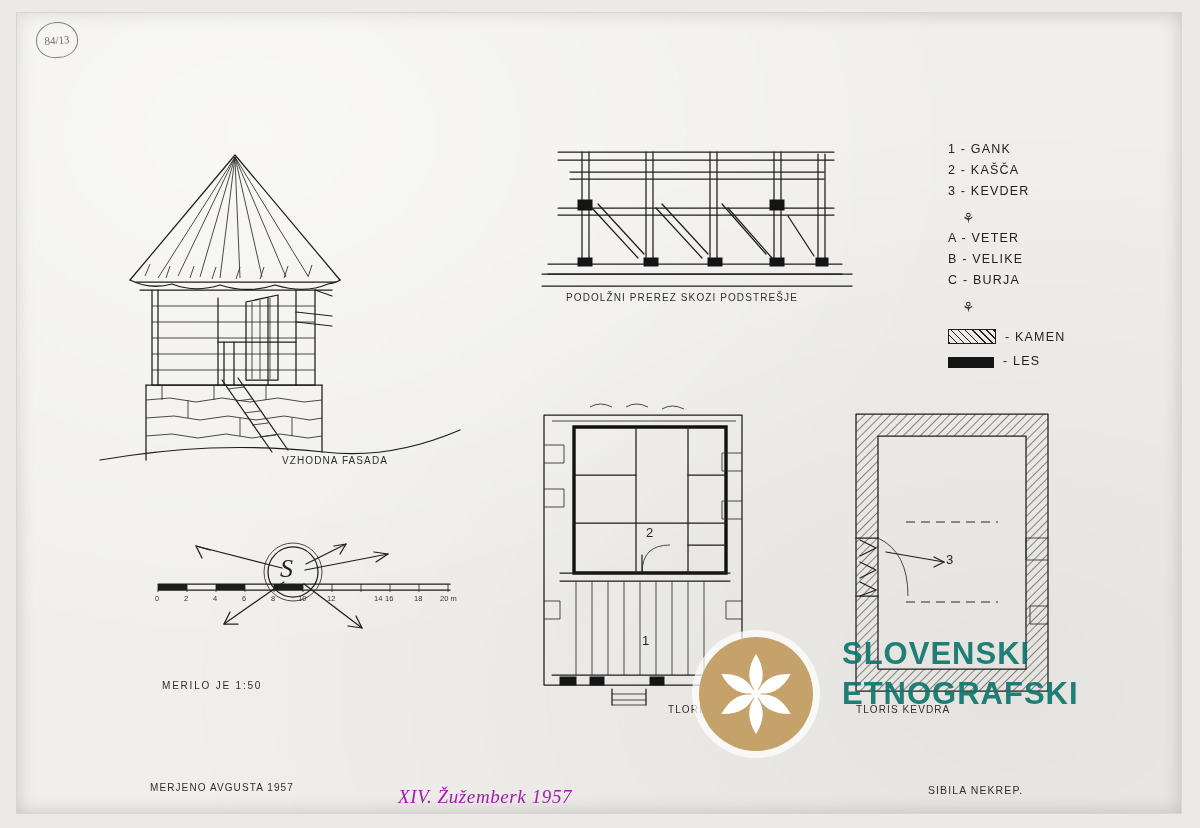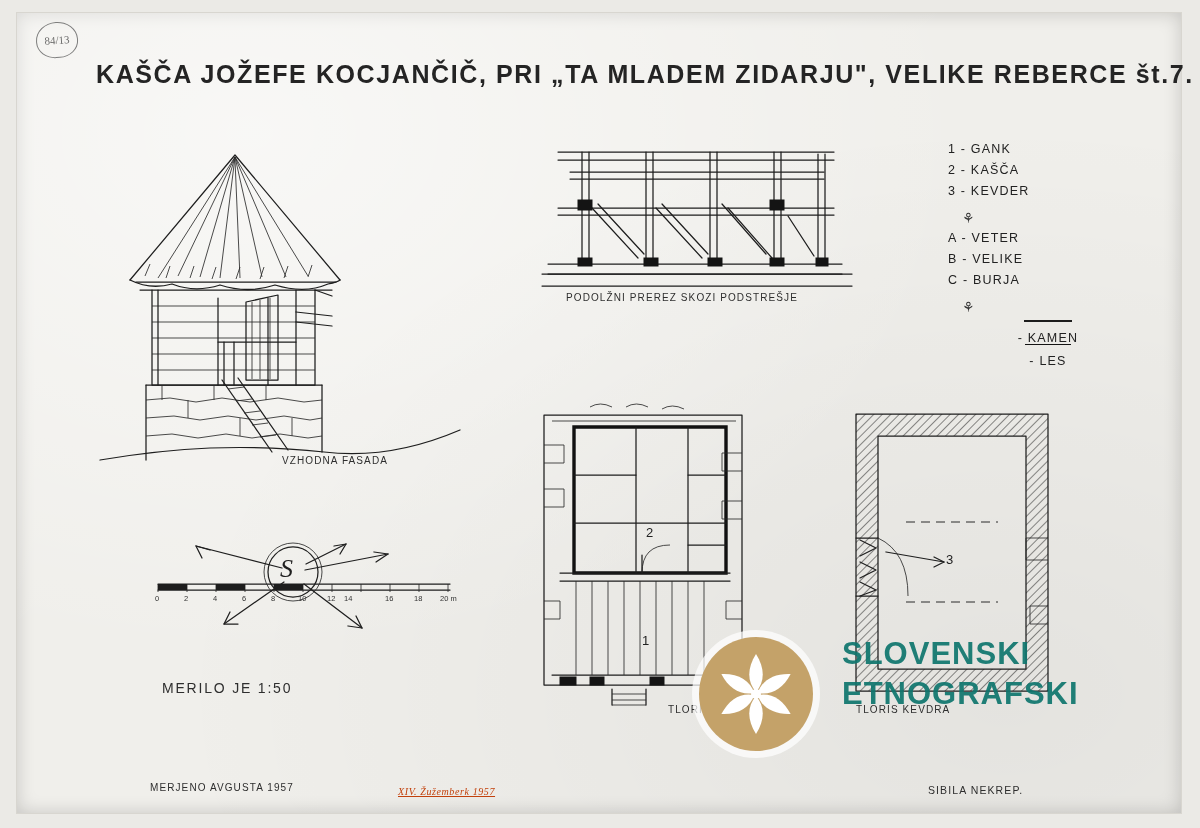--- a/index.html
+++ b/index.html
@@ -71,25 +71,24 @@
     position: absolute;
     font-family: "Liberation Sans", sans-serif;
     font-size: 10px;
     letter-spacing: 1.1px;
     color: #2e2e2e;
     white-space: nowrap;
   }
   .handnote {
     position: absolute;
     font-family: "Liberation Serif", serif;
-    font-size: 10px;
+    font-size: 19px;
     letter-spacing: .6px;
-    color: #c2410c;
+    color: #a21caf;
     white-space: nowrap;
-    text-decoration: underline;
   }
 
   
   .legend {
     position: absolute;
     left: 948px;
     top: 142px;
     width: 200px;
     font-family: "Liberation Sans", sans-serif;
     font-size: 12.5px;
@@ -100,25 +99,24 @@
   .legend .sep {
     height: 26px;
     display: flex;
     align-items: center;
     padding-left: 14px;
     color: #333;
     font-size: 14px;
   }
   .mat-row {
     display: flex;
-    align-items: center;
+    align-items: flex-end;
     height: 24px;
     gap: 9px;
     white-space: nowrap;
-    flex-direction: column;
   }
   .swatch-stone {
     width: 46px; height: 13px;
     border: 1.2px solid #1d1d1d;
     background: repeating-linear-gradient(45deg, #1d1d1d 0 1.2px, transparent 1.2px 5px);
   }
   .swatch-wood {
     width: 46px; height: 11px;
     background: #141414;
   }
@@ -158,21 +156,20 @@
   }
 </style>
 </head>
 <body>
 
 <div class="sheet">
   <div class="paper"></div>
 
   <div class="stamp">84/13</div>
 
-  <div class="title">KAŠČA JOŽEFE KOCJANČIČ, PRI „TA MLADEM ZIDARJU", VELIKE REBERCE št.7.</div>
 
   <div style="position:absolute;left:100px;top:130px;width:360px;height:330px;">
     <svg width="360" height="330" viewBox="0 0 360 330">
 
       <path class="ink" d="M30 150 L135 25 L240 150"></path>
       <path class="ink" d="M30 150 Q50 160 72 154 Q95 163 120 155 Q148 164 175 155 Q205 164 228 154 Q238 152 240 150"></path>
 
       <g class="ink-thin">
         <path d="M135 27 L58 148"></path>
           <path d="M135 27 L78 146"></path>
@@ -356,27 +353,27 @@
     </svg>
     <div style="position:absolute;left:130px;top:34px;font-family:'Liberation Serif',serif;font-size:26px;font-style:italic;color:#1f1f1f;">S</div>
     <div style="position:absolute;left:0;top:74px;width:320px;height:16px;font-family:'Liberation Sans',sans-serif;font-size:7.5px;color:#333;">
       <span style="position:absolute;left:5px;">0</span>
       <span style="position:absolute;left:34px;">2</span>
       <span style="position:absolute;left:63px;">4</span>
       <span style="position:absolute;left:92px;">6</span>
       <span style="position:absolute;left:121px;">8</span>
       <span style="position:absolute;left:148px;">10</span>
       <span style="position:absolute;left:177px;text-align:center;">12</span>
-      <span style="position:absolute;left:194px;text-align:right;">14</span>
+      <span style="position:absolute;left:224px;text-align:right;">14</span>
       <span style="position:absolute;left:235px;">16</span>
       <span style="position:absolute;left:264px;">18</span>
       <span style="position:absolute;left:290px;">20 m</span>
     </div>
   </div>
-  <div class="caption" style="left:162px; top:680px; font-size:14px; letter-spacing:1.8px;">MERILO JE 1:50</div>
+  <div class="caption" style="left:162px; top:680px; font-size:10px; letter-spacing:1.8px;">MERILO JE 1:50</div>
 
   <div style="position:absolute;left:530px;top:405px;width:230px;height:300px;">
     <svg width="230" height="300" viewBox="0 0 230 300">
 
       <path class="ink" d="M14 10 L212 10 L212 280 L14 280 Z"></path>
       <path class="ink-thin" d="M22 16 L206 16"></path>
 
       <path class="ink-thick" d="M44 22 L196 22 L196 168 L44 168 Z"></path>
 
       <path class="ink" d="M44 118 L196 118"></path>

